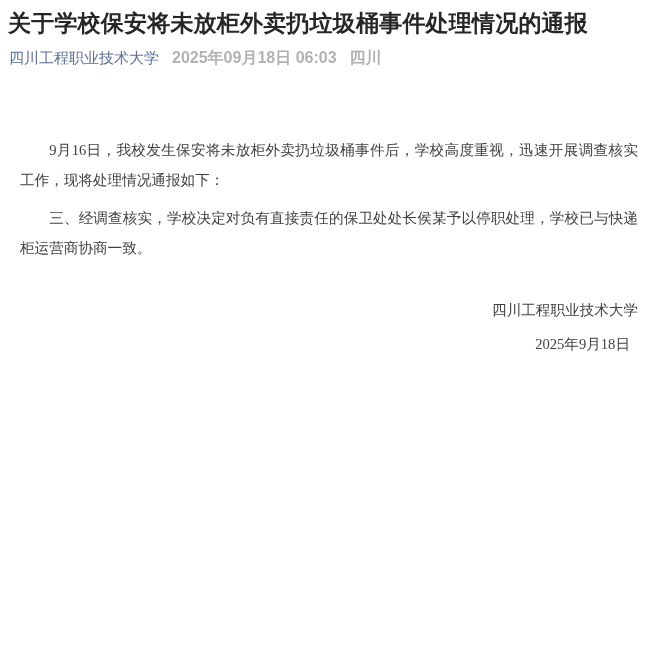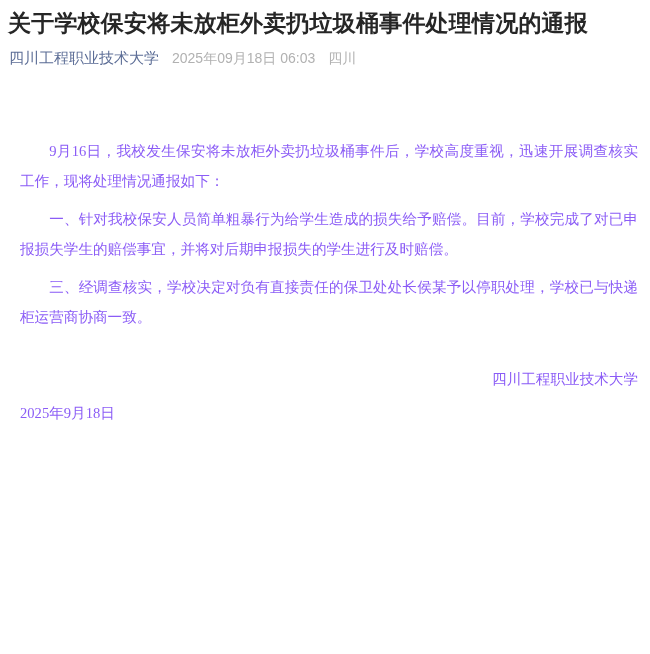--- a/index.html
+++ b/index.html
@@ -27,61 +27,61 @@
     gap: 13px;
     margin: 11px 8px 0 9px;
     line-height: 17px;
   }
   .meta-source {
     font-size: 15px;
     color: #5c6d96;
     cursor: pointer;
   }
   .meta-time, .meta-location {
-    font-size: 14px;
+    font-size: 16px;
     color: #b1b1b1;
+    font-weight: bold;
   }
   .doc-body {
     margin: 69px 12px 0 20px;
     font-family: "Liberation Serif", "DejaVu Serif", serif;
-    color: #8b5cf6;
+    color: #404040;
     font-size: 14.6px;
     line-height: 30px;
     text-align: justify;
   }
   .doc-body p.para {
     text-indent: 2em;
     margin: 0 0 8px 0;
   }
   .doc-body p.sig-org {
     text-align: right;
     text-indent: 0;
     margin: 32px 0 0 0;
   }
   .doc-body p.sig-date {
-    text-align: left;
+    text-align: right;
     text-indent: 0;
     margin: 4px 8px 0 0;
   }
 </style>
 </head>
 <body>
 
 <div class="page">
 
   <h1 class="article-title">关于学校保安将未放柜外卖扔垃圾桶事件处理情况的通报</h1>
 
   <div class="meta-row">
     <span class="meta-source">四川工程职业技术大学</span>
     <span class="meta-time">2025年09月18日 06:03</span>
     <span class="meta-location">四川</span>
   </div>
 
   <div class="doc-body">
     <p class="para">9月16日，我校发生保安将未放柜外卖扔垃圾桶事件后，学校高度重视，迅速开展调查核实工作，现将处理情况通报如下：</p>
-    <p class="para">一、针对我校保安人员简单粗暴行为给学生造成的损失给予赔偿。目前，学校完成了对已申报损失学生的赔偿事宜，并将对后期申报损失的学生进行及时赔偿。</p>
     <p class="para">三、经调查核实，学校决定对负有直接责任的保卫处处长侯某予以停职处理，学校已与快递柜运营商协商一致。</p>
 
     <p class="sig-org">四川工程职业技术大学</p>
     <p class="sig-date">2025年9月18日</p>
   </div>
 
 </div>
 
 </body></html>

